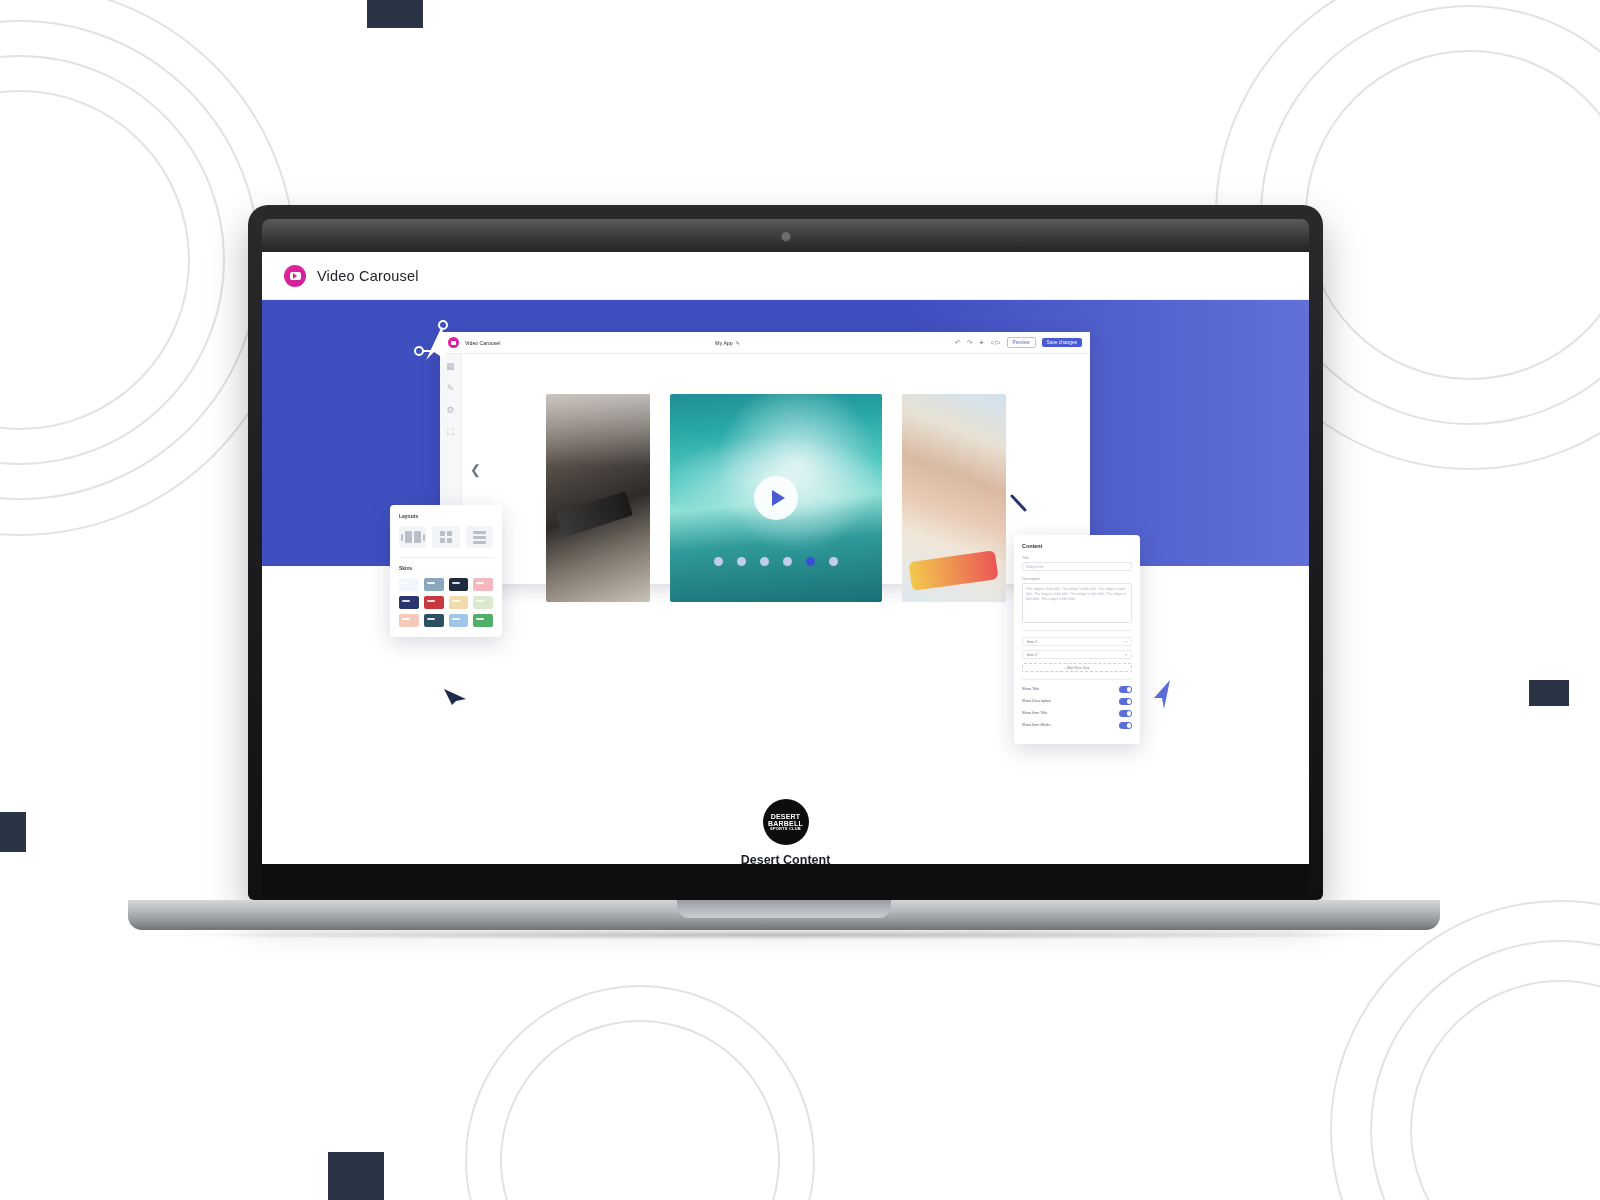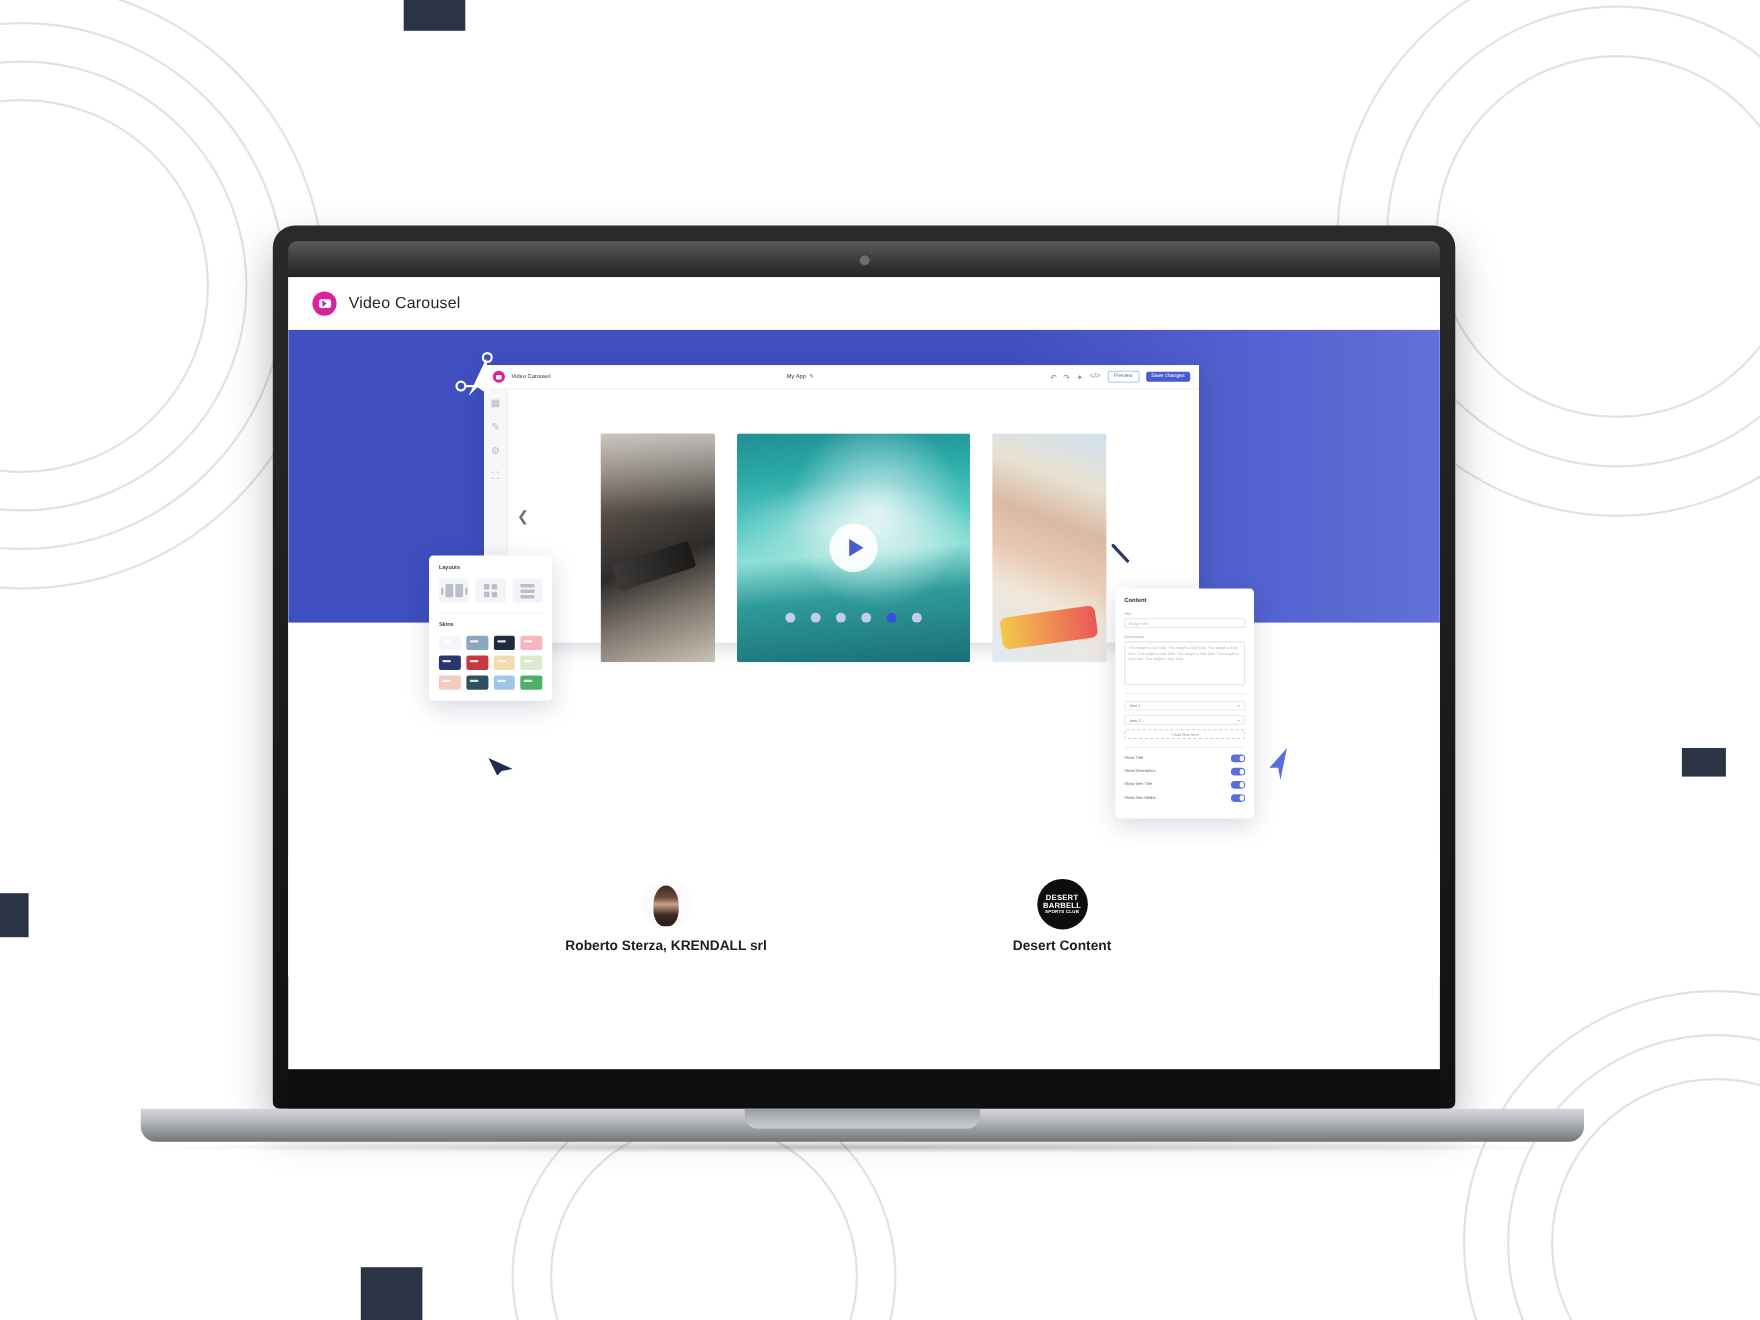--- a/index.html
+++ b/index.html
@@ -37,21 +37,21 @@
     position: relative;
     background: linear-gradient(180deg,#5a5a5c 0%,#323234 70%,#242426 100%);
     border-radius: 8px 8px 0 0;
   }
   .camera {
     position: absolute; left: 50%; top: 12px; transform: translateX(-50%);
     width: 11px; height: 11px; border-radius: 50%;
     background: #6d6d70; border: 1px solid #3d3d40;
   }
   .screen {
-    background: #fff; height: 720px; overflow: hidden; position: relative;
+    background: #fff; height: 612px; overflow: hidden; position: relative;
   }
   .lid-bottom { height: 36px; background: #0e0e10; }
   .base {
     width: 1312px; height: 30px; margin-left: -120px;
     background: linear-gradient(180deg,#d4d6d9 0%,#b6b9bd 35%,#8e9195 75%,#6f7276 100%);
     border-radius: 0 0 14px 14px;
     position: relative;
   }
   .notch {
     position: absolute; left: 50%; top: 0; transform: translateX(-50%);
@@ -517,24 +517,20 @@
             <span class="switch"></span>
           </div>
           <div class="toggle-row">
             <span>Show Item Media</span>
             <span class="switch"></span>
           </div>
         </div>
 
         <div class="testimonials">
           <div class="tcell">
-            <div class="avatar av-m"></div>
-            <div class="tname">Roberto Sterza, KRENDALL srl</div>
-          </div>
-          <div class="tcell">
             <div class="avatar av-logo">
               <span class="lg">
                 <span>DESERT</span>
                 <span>BARBELL</span>
                 <span style="font-size:4px">SPORTS CLUB</span>
               </span>
             </div>
             <div class="tname">Desert Content</div>
           </div>
         </div>

